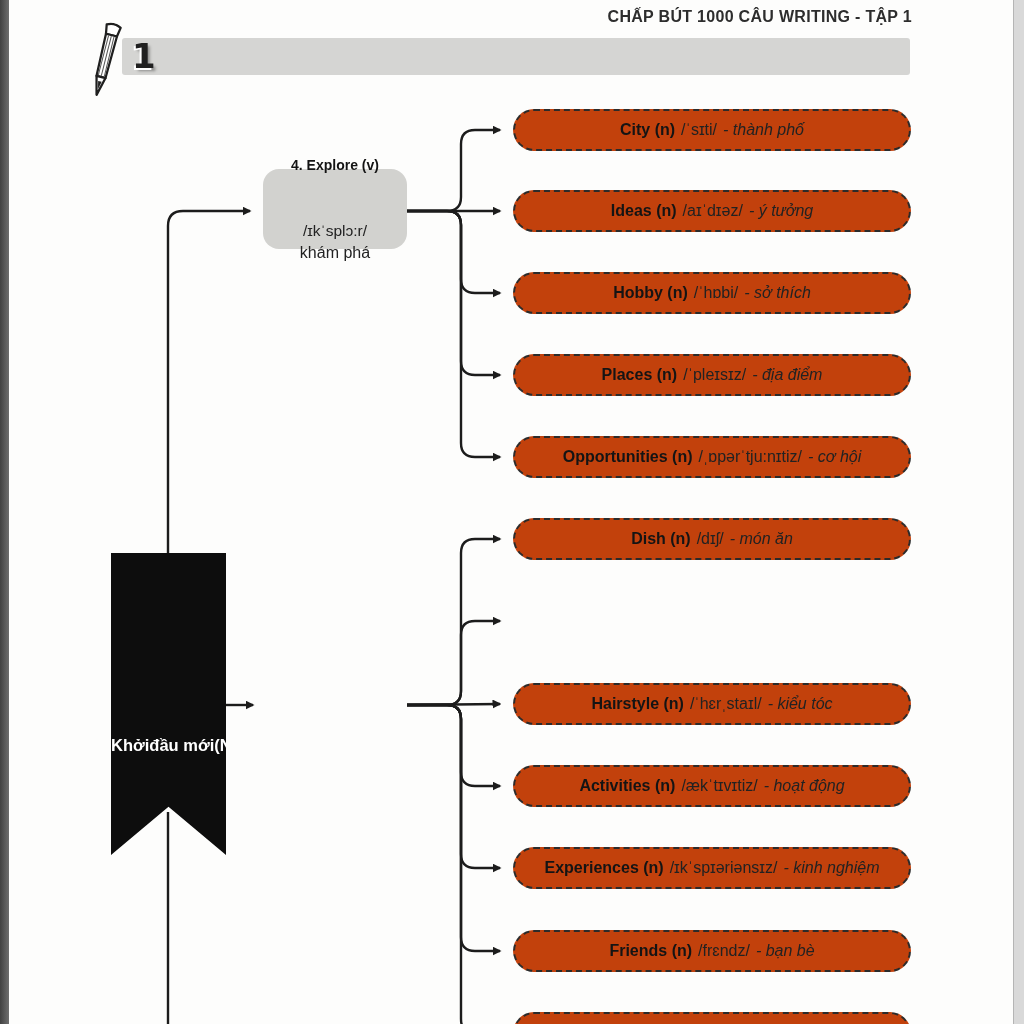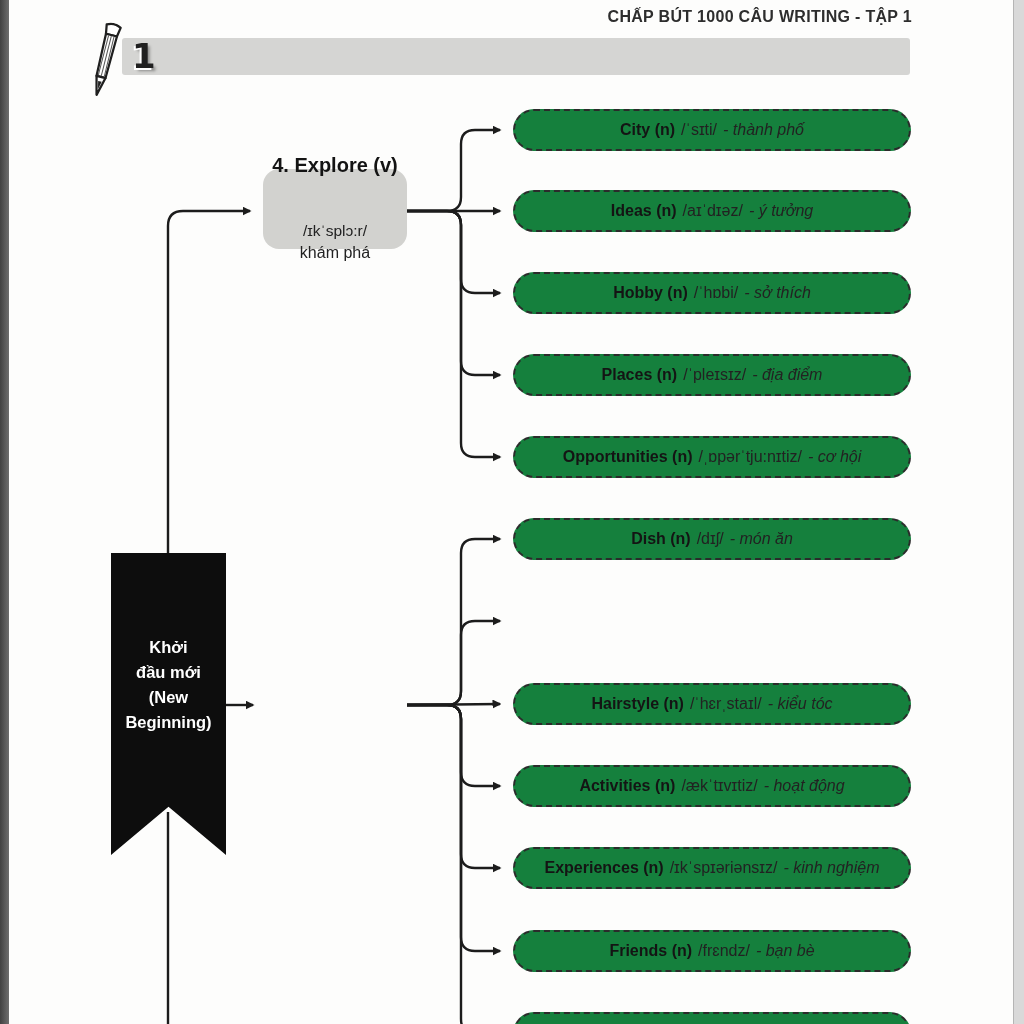--- a/index.html
+++ b/index.html
@@ -32,37 +32,37 @@
   .pencil{position:absolute;left:82px;top:22px;width:46px;height:78px;
     transform:rotate(14deg);}
 
   
   svg.wires{position:absolute;left:0;top:0;z-index:1;}
 
   
   .ribbon{position:absolute;left:111px;top:553px;width:115px;height:302px;
     background:#0d0d0d;z-index:2;
     clip-path:polygon(0 0,100% 0,100% 100%,50% 84%,0 100%);
-    display:flex;flex-direction:column;align-items:center;
+    display:flex;flex-direction:row;align-items:center;
     padding-top:82px;box-sizing:border-box;}
   .ribbon .line{color:#ffffff;font-weight:700;font-size:16.5px;line-height:25px;
     text-align:center;white-space:nowrap;}
 
   
   .branch{position:absolute;background:#d2d2cf;border-radius:16px;z-index:2;
     display:flex;flex-direction:column;align-items:center;justify-content:center;}
-  .branch .b-title{font-weight:800;font-size:20px;line-height:22px;color:#141414;}
+  .branch .b-title{font-weight:800;font-size:14px;line-height:22px;color:#141414;}
   .branch .b-ipa{font-size:15.5px;line-height:22px;color:#222;margin-top:44px;}
   .branch .b-vi{font-size:16px;line-height:22px;color:#222;}
   #branch-explore{left:263px;top:169px;width:144px;height:80px;}
   #branch-try{left:267px;top:665px;width:140px;height:80px;}
 
   
   .leaf{position:absolute;left:513px;width:398px;height:42px;box-sizing:border-box;
-    border:2px dashed #2b2b2b;border-radius:21px;background:#15803d;z-index:2;
+    border:2px dashed #2b2b2b;border-radius:21px;background:#c2410c;z-index:2;
     display:flex;align-items:center;justify-content:center;
     font-size:16px;white-space:nowrap;}
   .leaf .head{font-weight:800;color:#141414;margin-right:6px;}
   .leaf .ipa{color:#222;margin-right:6px;}
   .leaf .tail{color:#222;font-style:italic;}
 </style>
 </head>
 <body>
 
 <div class="page">

